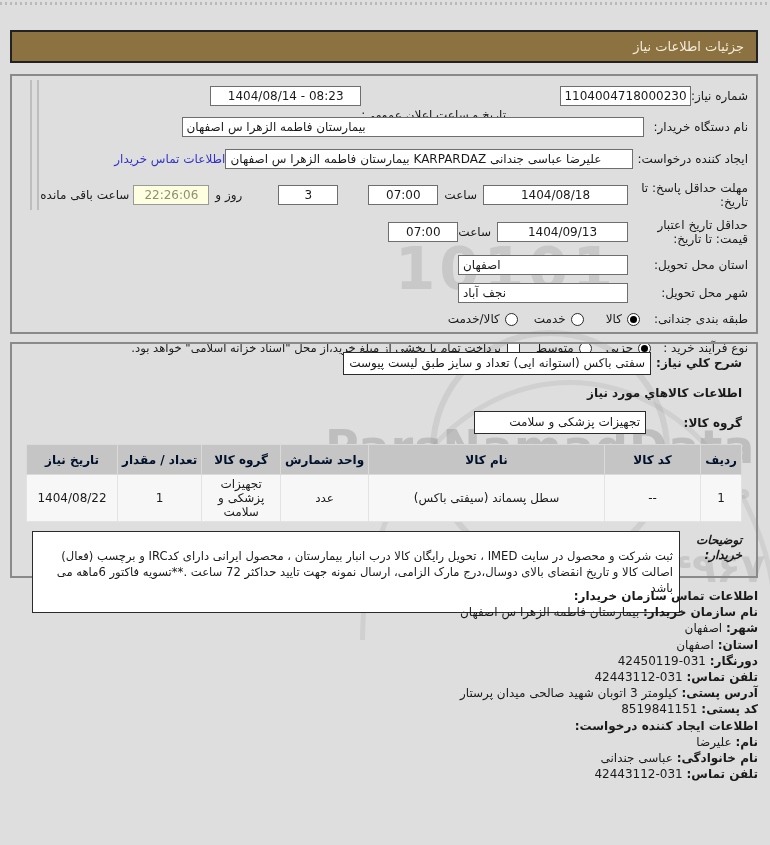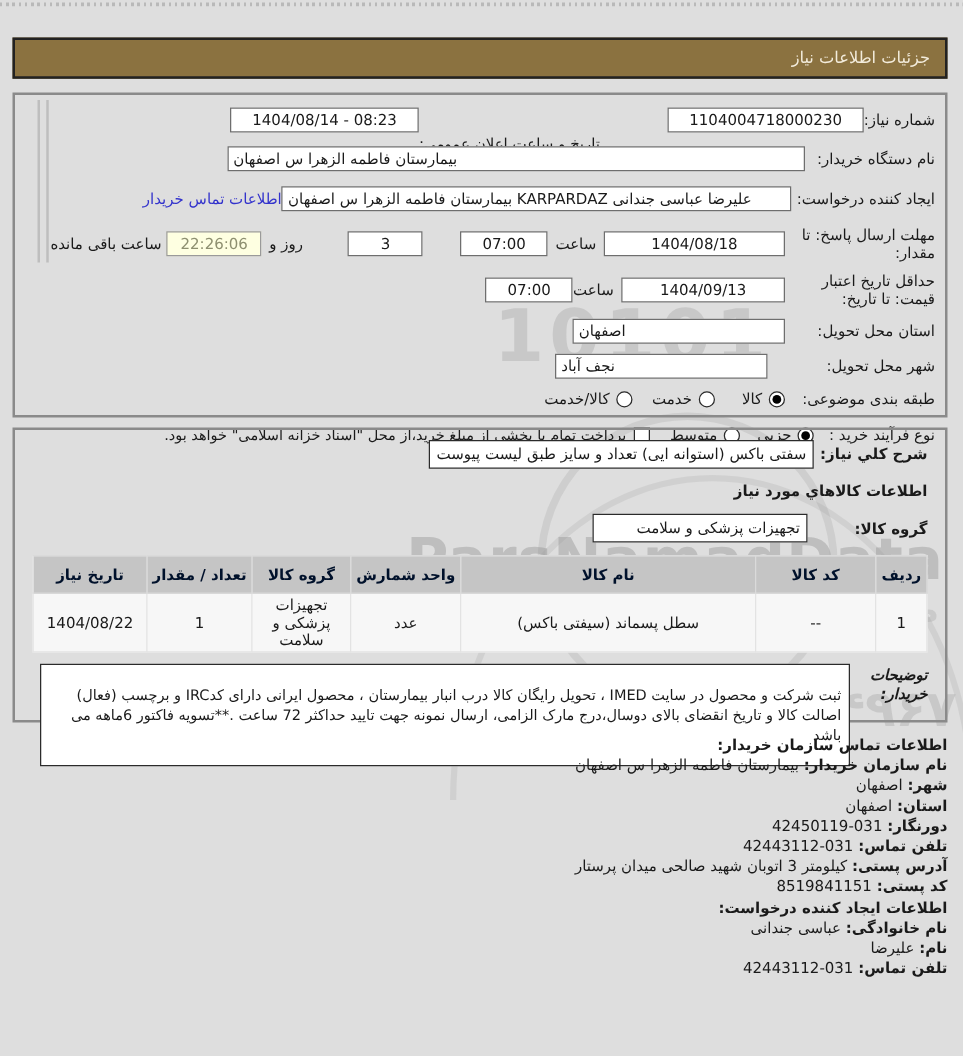--- a/index.html
+++ b/index.html
@@ -110,38 +110,38 @@
 <div class="wm wm-phone">۰۲۱-۸۸۸۳۴۹۶۷۰-۵</div>
 
 <div class="title-bar">
   <span>جزئیات اطلاعات نیاز</span>
 </div>
 
 <div class="panel panel1">
 
   <div class="row" style="height:24px;">
     <span class="lbl">شماره نیاز:</span>
-    <span class="inp ltr gap12" style="width:157px;">1104004718000230</span>
+    <span class="inp ltr gap12" style="width:131px;">1104004718000230</span>
     <span class="lbl" style="margin-right:42px;margin-top:37px;">تاریخ و ساعت اعلان عمومی:</span>
     <span class="inp ltr gap6" style="width:151px;">1404/08/14 - 08:23</span>
   </div>
 
   <div class="row mt6" style="height:26px;">
     <span class="lbl">نام دستگاه خریدار:</span>
     <span class="inp right gap6" style="width:462px; margin-right:10px;">بیمارستان فاطمه الزهرا س  اصفهان</span>
   </div>
 
   <div class="row mt6" style="height:26px;">
     <span class="lbl">ایجاد کننده درخواست:</span>
     <span class="inp right" style="width:408px; margin-right:4px;">علیرضا عباسی جندانی KARPARDAZ بیمارستان فاطمه الزهرا س  اصفهان</span>
     <span class="link gap8">اطلاعات تماس خریدار</span>
   </div>
 
   <div class="row mt6" style="height:34px;">
-    <span class="lbl-wrap">مهلت ارسال پاسخ: تا مقدار:</span>
+    <span class="lbl-wrap">مهلت حداقل پاسخ: تا تاریخ:</span>
     <span class="inp ltr" style="width:145px;">1404/08/18</span>
     <span class="lbl gap6" style="margin-right:6px;">ساعت</span>
     <span class="inp ltr" style="width:70px;">07:00</span>
     <span class="inp ltr gap30" style="width:60px; margin-right:30px;">3</span>
     <span class="lbl" style="margin:0 6px;text-align:right;">روز و</span>
     <span class="countdown ltr">22:26:06</span>
     <span class="lbl gap4" style="margin-right:4px;">ساعت باقی مانده</span>
   </div>
 
   <div class="row mt4" style="height:32px;">
@@ -150,26 +150,26 @@
     <span class="lbl" style="margin-right:6px;">ساعت</span>
     <span class="inp ltr gap6" style="width:70px;">07:00</span>
   </div>
 
   <div class="row mt4" style="height:26px;">
     <span class="lbl" style="width:120px;">استان محل تحویل:</span>
     <span class="inp right" style="width:170px;">اصفهان</span>
   </div>
 
   <div class="row mt2" style="height:26px;">
-    <span class="lbl" style="width:120px;margin-left:14px;">شهر محل تحویل:</span>
+    <span class="lbl" style="width:120px;">شهر محل تحویل:</span>
     <span class="inp right" style="width:170px;">نجف آباد</span>
   </div>
 
   <div class="row mt2" style="height:22px;">
-    <span class="lbl">طبقه بندی موضوعی:</span>
+    <span class="lbl">طبقه بندی جندانی:</span>
     <span class="radio sel" style="margin:0 14px 0 5px;"></span>
     <span class="lbl">کالا</span>
     <span class="radio" style="margin:0 22px 0 5px;"></span>
     <span class="lbl">خدمت</span>
     <span class="radio" style="margin:0 16px 0 5px;"></span>
     <span class="lbl">کالا/خدمت</span>
   </div>
 
   <div class="row mt6" style="height:24px;">
     <span class="lbl">نوع فرآیند خرید :</span>
@@ -257,24 +257,24 @@
     <span>کیلومتر 3 اتوبان شهید صالحی میدان پرستار</span>
   </div>
   <div class="line">
     <span class="bold">کد پستی:</span>
     <span class="ltr">8519841151</span>
   </div>
 
   <div class="line bold">اطلاعات ایجاد کننده درخواست:</div>
 
   <div class="line">
+    <span class="bold">نام:</span>
+    <span>علیرضا</span>
+  </div>
+  <div class="line">
     <span class="bold">نام خانوادگی:</span>
     <span>عباسی جندانی</span>
   </div>
   <div class="line">
-    <span class="bold">نام:</span>
-    <span>علیرضا</span>
-  </div>
-  <div class="line">
     <span class="bold">تلفن تماس:</span>
     <span class="ltr">42443112-031</span>
   </div>
 </div>
 
 </body></html>

